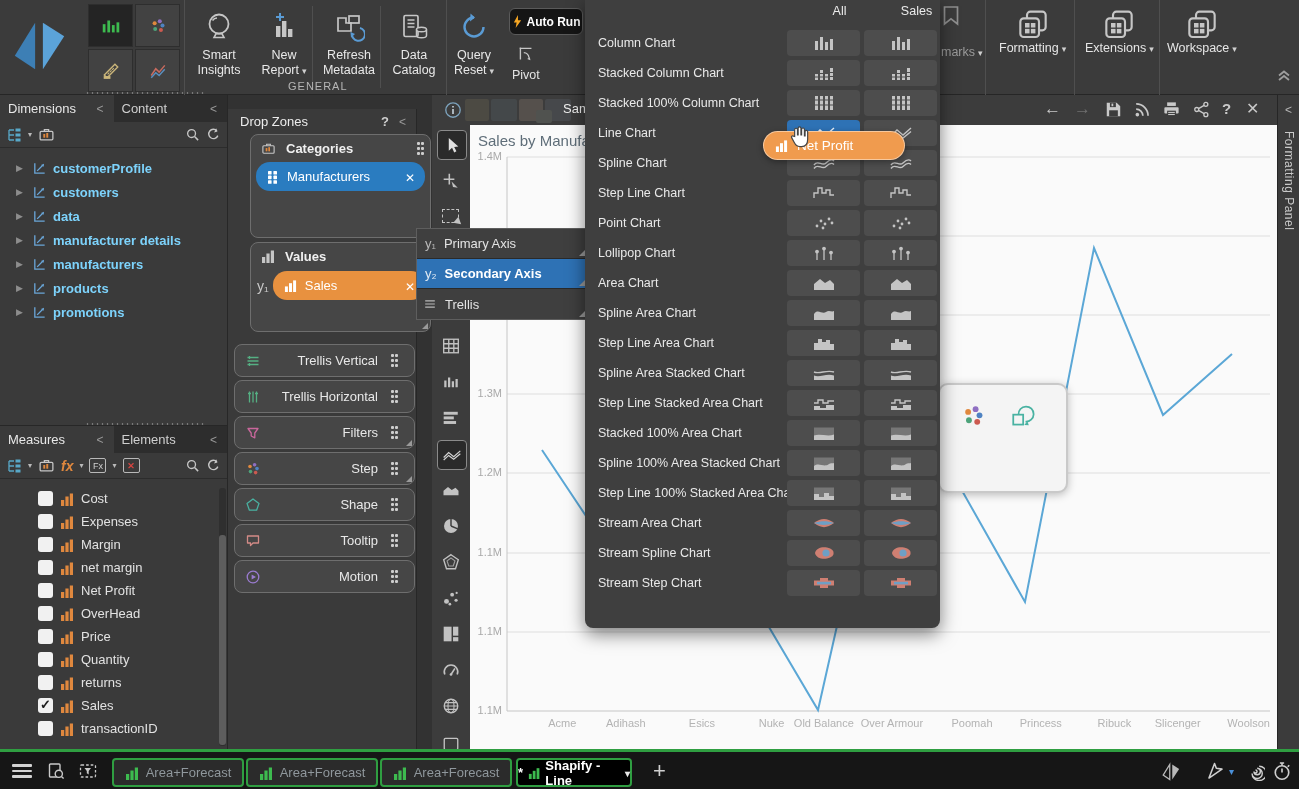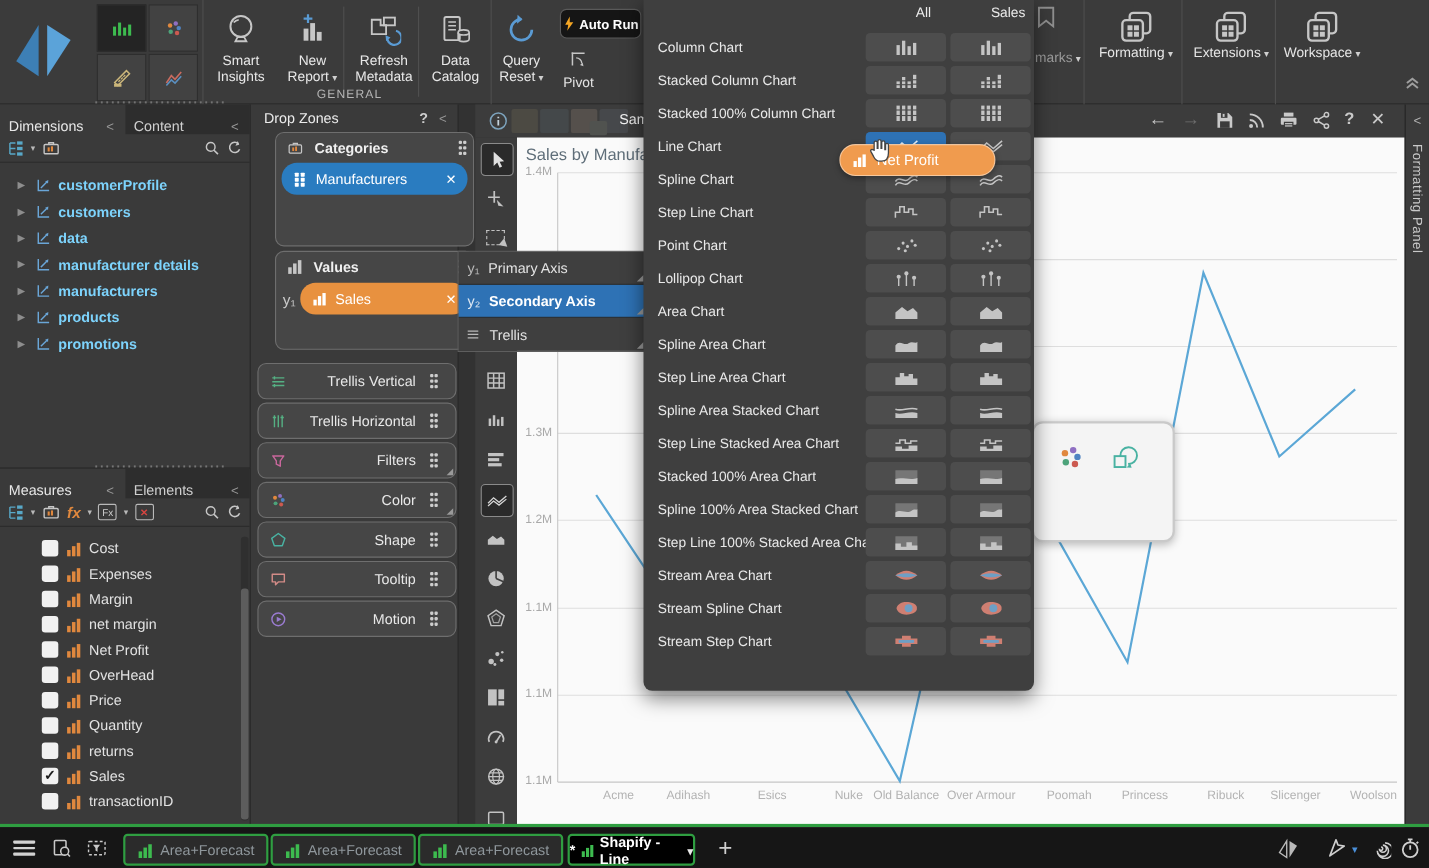--- a/index.html
+++ b/index.html
@@ -26,21 +26,21 @@
   #pivot { left:512px; top:45px; display:flex; align-items:center; gap:6px; color:#e4e4e4; font-size:12.5px;flex-direction:column; }
   #bookmarks-partial { left:941px; top:45px; color:#9a9a9a; font-size:12.5px; }
   .menubtn { display:flex; flex-direction:column; align-items:center; color:#e6e6e6; font-size:12.5px; }
   #collapse-ribbon { left:1276px; top:68px; color:#9e9e9e; }
 
   
   .panel { background:#3a3a3a; border-right:1px solid #272727; }
   #panel-dims { left:0; top:95px; width:228px; height:330px; }
   #panel-meas { left:0; top:425px; width:228px; height:327px; border-top:1px solid #272727; }
   .ptabs { display:flex; height:27px; }
-  .ptab { flex:1; display:flex; align-items:flex-end; justify-content:space-between; padding:0 10px 0 8px;
+  .ptab { flex:1; display:flex; align-items:center; justify-content:space-between; padding:0 10px 0 8px;
     font-size:13px; color:#e8e8e8; }
   .ptab.inactive { background:#2d2d2d; color:#cfcfcf; }
   .ptab .chev { color:#9a9a9a; font-size:12px; }
   .ptools { height:26px; display:flex; align-items:center; gap:6px; padding:0 6px; border-bottom:1px solid #2c2c2c; }
   .ptools .spring { flex:1; }
   .fx { color:#e0883e; font-size:14px; font-style:italic; font-weight:bold; }
   .mini-caret { font-size:8px; color:#b9b9b9; }
   .boxico { width:17px; height:15px; border:1px solid #b9b9b9; border-radius:2px; color:#cfcfcf;
     font-size:9px; display:flex; align-items:center; justify-content:center; }
   .boxico.red { color:#d64541; font-weight:bold; }
@@ -51,21 +51,21 @@
   .mlist { padding-top:8px; }
   .mrow2 { height:23px; display:flex; align-items:center; padding-left:38px; gap:7px; }
   .cb { width:15px; height:15px; background:#f1f1f1; border-radius:3px; position:relative; }
   .cb.checked::after { content:"✓"; position:absolute; left:2px; top:-1px; font-size:13px; color:#1d1d1d; font-weight:bold; }
   .mrow2 .ml { color:#e2e2e2; font-size:13px; }
   #meas-scroll { left:219px; top:488px; width:7px; height:258px; background:#2f2f2f; border-radius:3px; }
   #meas-thumb { left:219px; top:535px; width:7px; height:210px; background:#5d5d5d; border-radius:3px; }
   .grip { height:4px; width:120px; background-image:radial-gradient(#787878 1px, transparent 1.2px); background-size:5px 4px; }
 
   
-  #dropzones { left:228px; top:95px; width:189px; height:657px; background:#3a3a3a; border-right:1px solid #272727; }
+  #dropzones { left:228px; top:109px; width:189px; height:657px; background:#3a3a3a; border-right:1px solid #272727; }
   #dz-header { height:25px; display:flex; align-items:center; padding:0 10px 0 12px; color:#ececec; font-size:13px; }
   #dz-header .spring { flex:1; }
   #dz-help { color:#cfcfcf; font-weight:bold; font-size:13px; margin-right:10px; }
   .dzbox { position:absolute; left:6px; width:181px; background:#464646; border:1px solid #6e6e6e; border-radius:8px;margin-left:16px; }
   .dzhead { height:26px; display:flex; align-items:center; gap:10px; padding:0 8px 0 10px; }
   .dzhead .t { color:#f0f0f0; font-size:13px; font-weight:bold; flex:1; }
   .kebab { width:8px; display:flex; flex-direction:column; gap:2px; align-items:center; padding:2px; }
   .kebab i { width:3px; height:3px; background:#cdcdcd; border-radius:1px; box-shadow:4px 0 0 #cdcdcd; }
   .chip { height:29px; border-radius:14px; display:flex; align-items:center; gap:8px; padding:0 10px 0 11px; }
   .chip .ct { color:#fff; font-size:13px; flex:1; }
@@ -951,21 +951,21 @@
             <i></i>
             <i></i>
           </span>
           <span class="corner"></span>
         </div>
 
         <div class="dzrow">
           <svg width="16" height="16" viewBox="0 0 16 16">
             <use href="#ic-color"></use>
           </svg>
-          <span class="t">Color</span>
+          <span class="t">Step</span>
           <span class="kebab">
             <i></i>
             <i></i>
             <i></i>
           </span>
           <span class="corner"></span>
         </div>
 
         <div class="dzrow">
           <svg width="16" height="16" viewBox="0 0 16 16">

